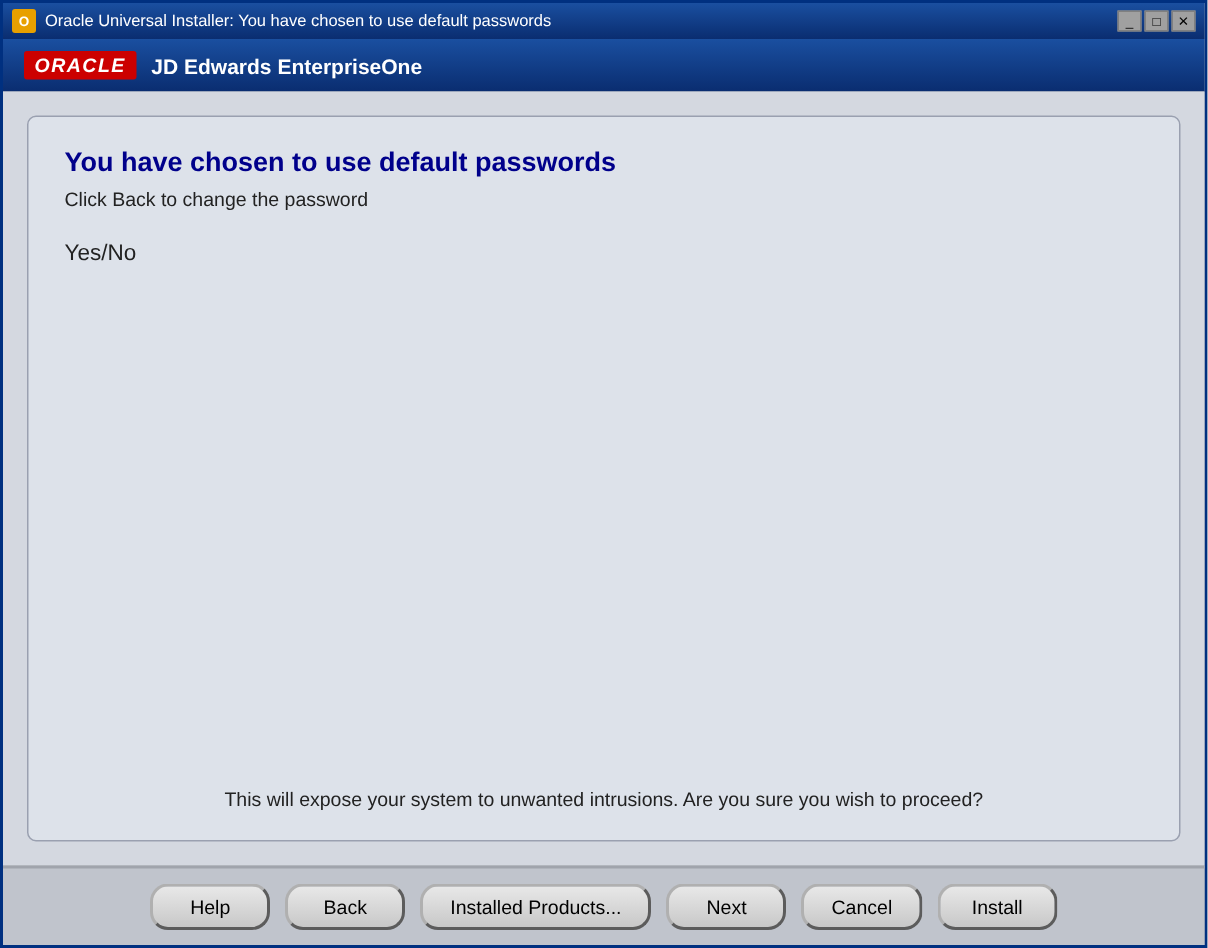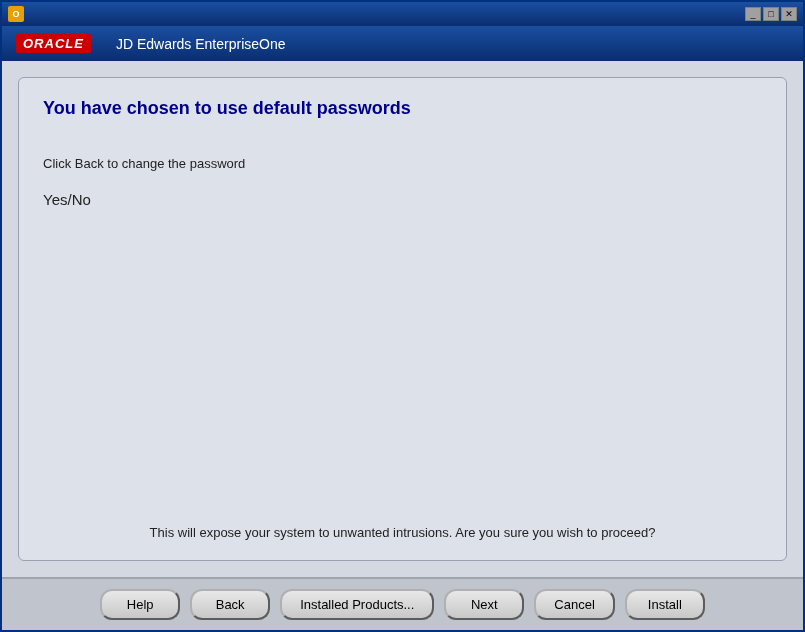--- a/index.html
+++ b/index.html
@@ -70,37 +70,37 @@
       color: #000;
       cursor: pointer;
     }
 
     
     .oracle-header {
       background: linear-gradient(to bottom, #1a4fa0, #0a2d70);
       padding: 8px 14px;
       display: flex;
       align-items: center;
-      gap: 25px;
+      gap: 10px;
       flex-shrink: 0;
     }
     .oracle-logo {
       background: #cc0000;
       color: white;
       font-size: 13px;
       font-weight: bold;
       font-style: italic;
       padding: 2px 7px;
       border-radius: 2px;
       letter-spacing: 1px;
     }
     .oracle-product-name {
       color: white;
       font-size: 14px;
-      font-weight: normal;
+      font-weight: bold;
     }
 
     
     .main-content {
       background: #d4d8e0;
       flex: 1;
       display: flex;
       flex-direction: column;
       padding: 16px;
     }
@@ -113,28 +113,27 @@
       padding: 20px 24px;
       flex: 1;
       display: flex;
       flex-direction: column;
     }
 
     .panel-title {
       font-size: 18px;
       font-weight: bold;
       color: #00008b;
-      margin-bottom: 18px;
+      margin-bottom: 6px;
     }
 
     .panel-subtitle {
       font-size: 13px;
       color: #222;
       margin-bottom: 20px;
-      margin-top: 19px;
     }
 
     .yes-no-label {
       font-size: 15px;
       color: #222;
       margin-bottom: 8px;
     }
 
     .radio-group {
       display: flex;
@@ -199,20 +198,21 @@
     }
   </style>
 </head>
 <body>
 
 <div class="window">
 
   <div class="title-bar">
     <div class="title-bar-left">
       <div class="title-icon">O</div>
+      <span class="title-text">Oracle Universal Installer: You have chosen to use default passwords</span>
     </div>
     <div class="title-controls">
       <div class="title-btn">_</div>
       <div class="title-btn">□</div>
       <div class="title-btn">✕</div>
     </div>
   </div>
 
   <div class="oracle-header">
     <div class="oracle-logo">ORACLE</div>

